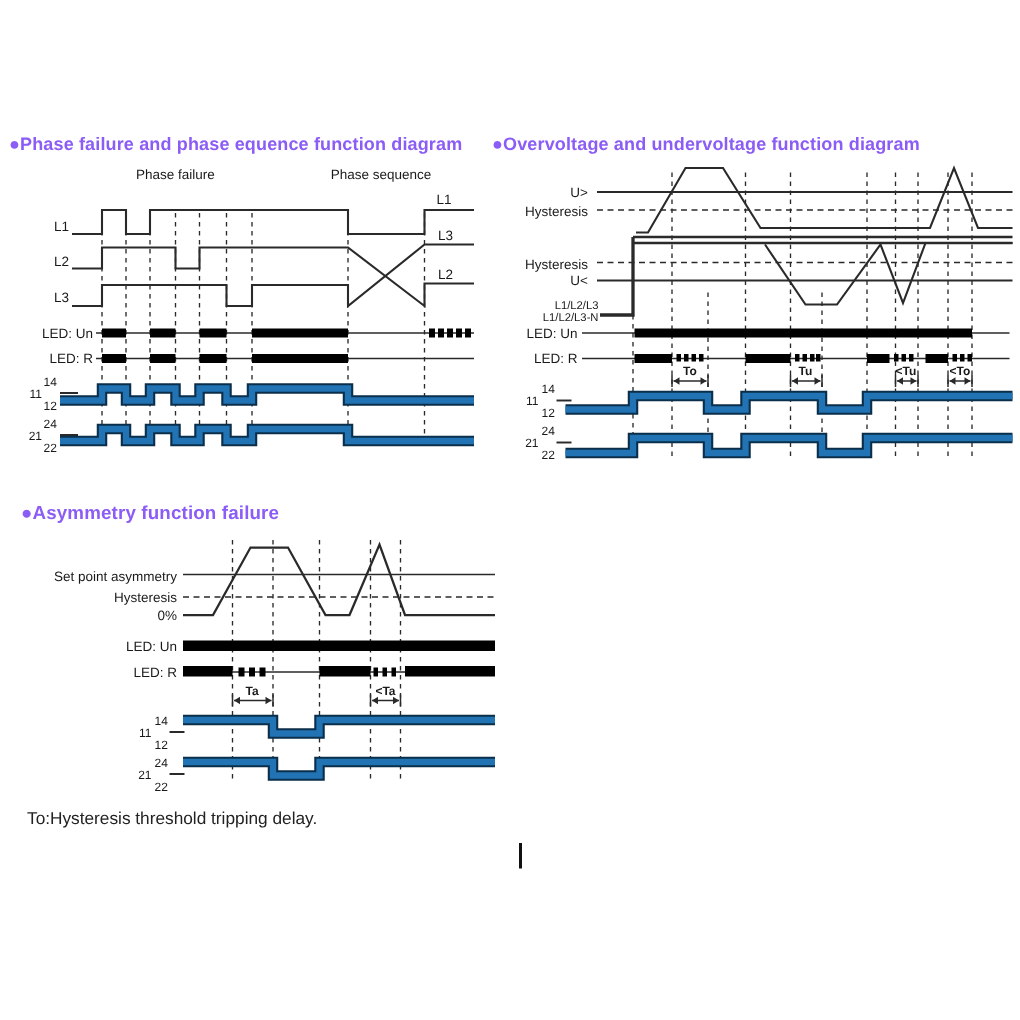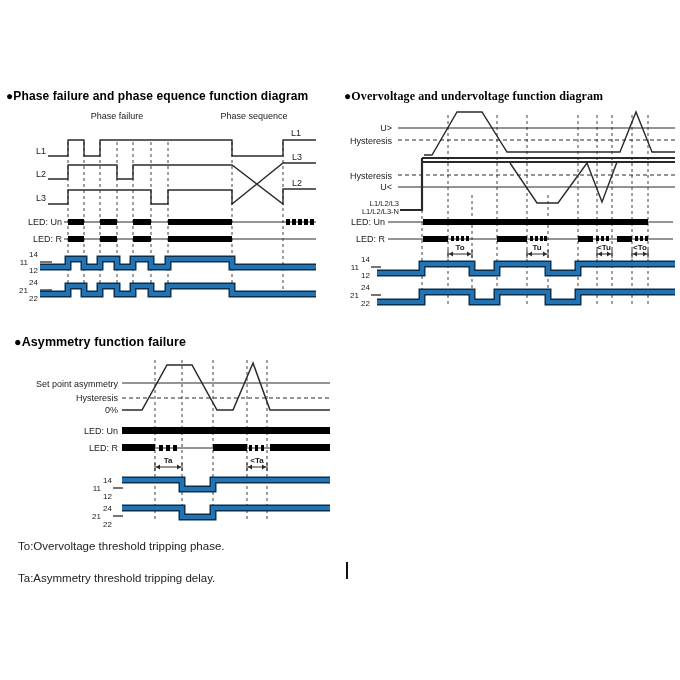--- a/index.html
+++ b/index.html
@@ -1,20 +1,20 @@
 <!DOCTYPE html>
 <html><head>
 <meta charset="utf-8">
 <style>
   html,body{margin:0;padding:0;background:#fff;}
   .canvas{position:relative;width:680px;height:680px;background:#fff;overflow:hidden;
           font-family:"Liberation Sans",sans-serif;color:#1a1a1a;}
-  .diagram-title{position:absolute;font-size:12px;font-weight:700;color:#000000;white-space:nowrap;letter-spacing:.1px;}
+  .diagram-title{position:absolute;font-size:12px;font-weight:700;color:#8b5cf6;white-space:nowrap;letter-spacing:.1px;}
   #title-phase{left:6px;top:89px;}
-  #title-ovuv{left:344px;top:89px;font-family:Liberation Serif, serif;}
+  #title-ovuv{left:328px;top:89px;}
   #title-asym{left:14px;top:335px;font-size:12.5px;}
   .note-line{position:absolute;left:18px;font-size:11.5px;color:#222;white-space:nowrap;}
   #note-0{top:540px;}
   #note-1{top:556px;}
   #note-2{top:572px;}
   .cursor-mark{position:absolute;left:346px;top:562px;width:1.5px;height:17px;background:#111;}
   svg{position:absolute;left:0;top:0;font-family:"Liberation Sans",sans-serif;}
   svg text{fill:#1a1a1a;}
 </style>
 </head>
@@ -209,17 +209,16 @@
         <text x="257" y="463" font-size="8" text-anchor="middle" font-weight="700" fill="#1a1a1a">&lt;Ta</text>
         <text x="101" y="491" font-size="8" text-anchor="end" font-weight="400" fill="#1a1a1a">11</text>
         <text x="103" y="483" font-size="8" text-anchor="start" font-weight="400" fill="#1a1a1a">14</text>
         <text x="103" y="499" font-size="8" text-anchor="start" font-weight="400" fill="#1a1a1a">12</text>
         <text x="101" y="519" font-size="8" text-anchor="end" font-weight="400" fill="#1a1a1a">21</text>
         <text x="103" y="511" font-size="8" text-anchor="start" font-weight="400" fill="#1a1a1a">24</text>
         <text x="103" y="527" font-size="8" text-anchor="start" font-weight="400" fill="#1a1a1a">22</text>
       </g>
     </svg>
 
-  <div id="note-0" class="note-line">To:Overvoltage threshold tripping phase.</div>
-  <div id="note-2" class="note-line">Ta:Asymmetry threshold tripping delay.</div>
+  <div id="note-0" class="note-line">To:Hysteresis threshold tripping delay.</div>
 
   <div class="cursor-mark"></div>
 </div>
 
 </body></html>

